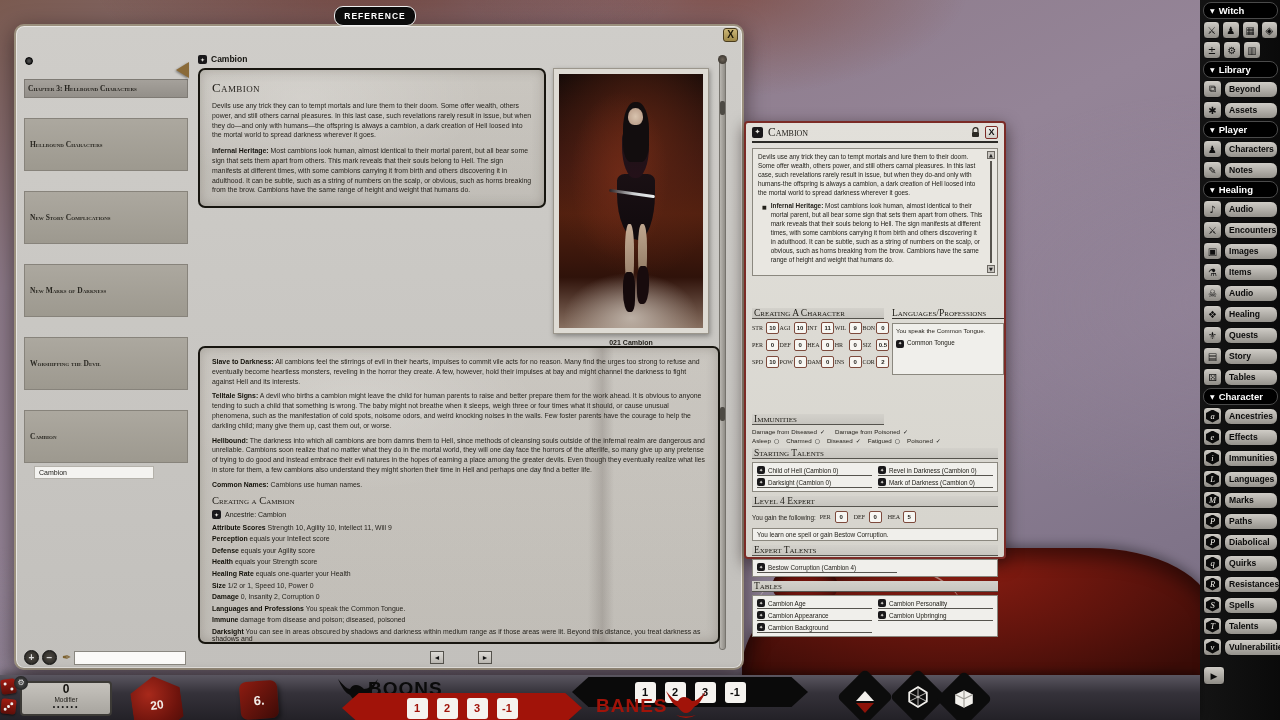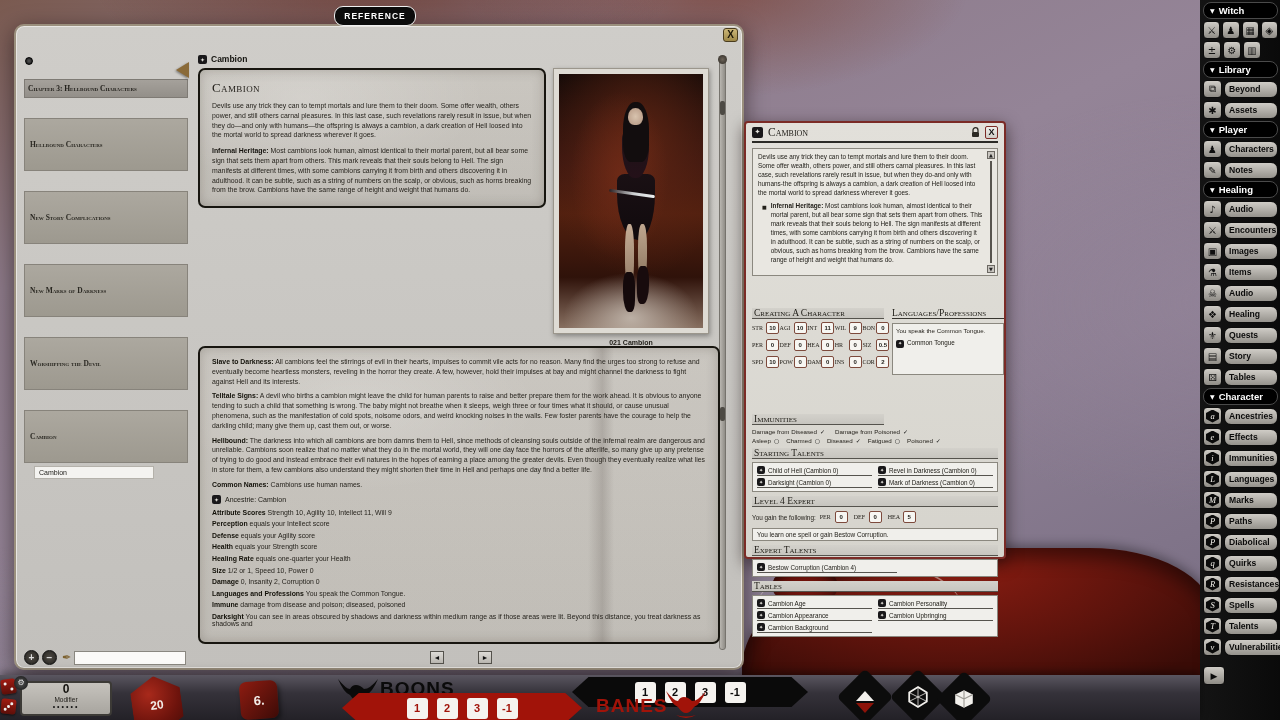--- a/index.html
+++ b/index.html
@@ -152,21 +152,21 @@
   .modbox .lab { font-size:6.5px; color:#23211c; line-height:7px; }
   .modbox .dots { font-size:7px; letter-spacing:2px; color:#111; line-height:8px; }
   .mod-gear { position:absolute; left:-8px; top:-7px; width:14px; height:14px; border-radius:50%; background:radial-gradient(#555,#111); color:#ddd; font-size:8px; line-height:14px; text-align:center; }
   .d20 { position:absolute; left:128px; top:1px; width:58px; height:58px;
     background:radial-gradient(circle at 38% 30%, #a8291b, #6d130c 55%, #3f0a06);
     clip-path:polygon(50% 0,93% 25%,93% 75%,50% 100%,7% 75%,7% 25%);
     transform:rotate(-8deg); display:flex; align-items:center; justify-content:center; color:#f3ece8; font-size:12px; font-weight:bold; cursor:pointer; }
   .d6 { position:absolute; left:240px; top:6px; width:38px; height:38px; background:linear-gradient(135deg,#8e1c11,#55100a 70%,#3c0a06);
     border-radius:7px; transform:rotate(-4deg); display:flex; align-items:center; justify-content:center; color:#f3ece8; font-size:13px; font-weight:bold; box-shadow:2px 3px 5px rgba(0,0,0,.5); cursor:pointer; }
   .demon { position:absolute; width:52px; height:32px; }
-  .boons-word { position:absolute; left:380px; top:3px; font-size:19px; font-weight:900; color:#0a0a0a; letter-spacing:1px; }
+  .boons-word { position:absolute; left:368px; top:3px; font-size:19px; font-weight:900; color:#0a0a0a; letter-spacing:1px; }
   .banes-word { position:absolute; left:596px; top:20px; font-size:19px; font-weight:900; color:#a11309; letter-spacing:1px; }
   .banner { position:absolute; height:30px; display:flex; align-items:center; justify-content:center; gap:9px; }
   .banner.black { left:572px; top:2px; width:236px; background:#0a0a0a; clip-path:polygon(0 50%,7% 0,93% 0,100% 50%,93% 100%,7% 100%); }
   .banner.red { left:342px; top:18px; width:240px; background:#a11309; clip-path:polygon(0 50%,7% 0,93% 0,100% 50%,93% 100%,7% 100%); }
   .bbox { width:21px; height:21px; background:#f5f3ef; border-radius:3px; font-size:11px; font-weight:bold; display:flex; align-items:center; justify-content:center; cursor:pointer; }
   .banner.black .bbox { color:#0a0a0a; }
   .banner.red .bbox { color:#a11309; }
   .diamond { position:absolute; width:40px; height:40px; background:#0c0c0c; transform:rotate(45deg); border-radius:5px; }
   .dia-ico { position:absolute; inset:0; display:flex; align-items:center; justify-content:center; transform:rotate(-45deg); }
 </style>
@@ -232,20 +232,21 @@
   </div>
 
   <div class="paperpanel p-low">
     <div>
 
     <p class="det"><b>Slave to Darkness:</b> <span>All cambions feel the stirrings of evil in their hearts, impulses to commit vile acts for no reason. Many find the urges too strong to refuse and eventually become heartless monsters, reveling in the horror they create. A few, however, hold their impulses at bay and might channel the darkness to fight against Hell and its interests.</span></p>
         <p class="det"><b>Telltale Signs:</b> <span>A devil who births a cambion might leave the child for human parents to raise and better prepare them for the work ahead. It is obvious to anyone tending to such a child that something is wrong. The baby might not breathe when it sleeps, weigh three or four times what it should, or cause unusual phenomena, such as the manifestation of cold spots, noisome odors, and weird knocking noises in the walls. Few foster parents have the courage to help the darkling child; many give them up, cast them out, or worse.</span></p>
         <p class="det"><b>Hellbound:</b> <span>The darkness into which all cambions are born damns them to Hell, since methods of cleansing souls outside of the infernal realm are dangerous and unreliable. Cambions soon realize that no matter what they do in the mortal world, they will one day face the horrors of the afterlife, so many give up any pretense of trying to do good and instead embrace their evil natures in the hopes of earning a place among the greater devils. Even though they eventually realize what lies in store for them, a few cambions also understand they might shorten their time in Hell and perhaps one day find a better life.</span></p>
         <p class="det"><b>Common Names:</b> <span>Cambions use human names.</span></p>
       </div>
+    <div class="big-sc h-creating">Creating a Cambion</div>
     <div class="anc-line">
       <span class="star-sq ic">✦</span>
       <span>Ancestrie: Cambion</span>
     </div>
     <div>
 
     <p class="statline"><b>Attribute Scores</b> <span>Strength 10, Agility 10, Intellect 11, Will 9</span></p>
         <p class="statline"><b>Perception</b> <span>equals your Intellect score</span></p>
         <p class="statline"><b>Defense</b> <span>equals your Agility score</span></p>
         <p class="statline"><b>Health</b> <span>equals your Strength score</span></p>

